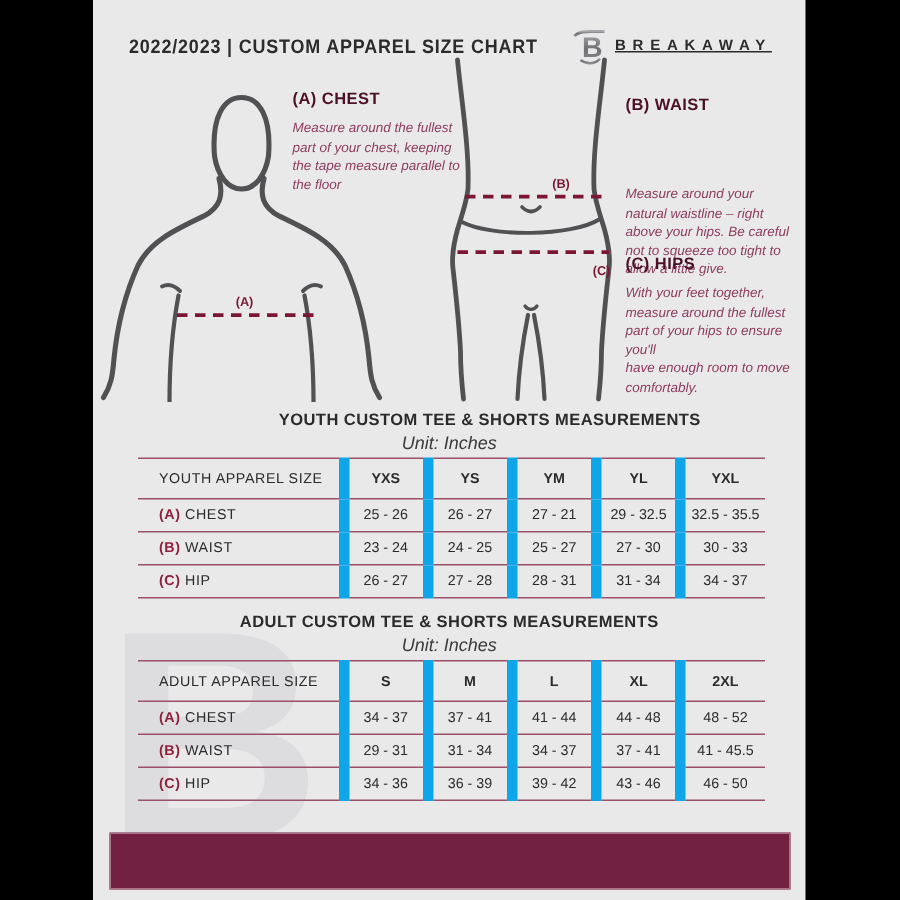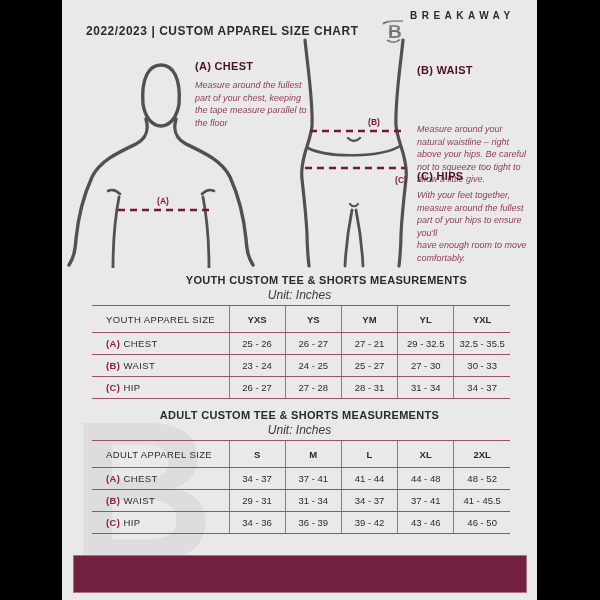--- a/index.html
+++ b/index.html
@@ -4,21 +4,21 @@
 <style>
   html,body{margin:0;padding:0;}
   body{width:600px;height:600px;background:#000;position:relative;overflow:hidden;
        font-family:"Liberation Sans",sans-serif;}
   .page{position:absolute;left:62px;top:0;width:475px;height:600px;background:#e9e9ea;}
   .abs{position:absolute;}
 
   
   .hdr-title{left:24px;top:23px;font-size:13px;font-weight:bold;color:#2b2b2b;
     letter-spacing:.6px;transform:scaleX(.92);transform-origin:left center;white-space:nowrap;}
-  .brand{left:348px;top:10px;font-size:10px;font-weight:bold;color:#2b2b2b;letter-spacing:4.5px;white-space:nowrap;}
+  .brand{left:348px;top:25px;font-size:10px;font-weight:bold;color:#2b2b2b;letter-spacing:4.5px;white-space:nowrap;text-decoration:underline;}
   .logo{left:320px;top:16px;}
 
   
   .m-head{font-size:11px;font-weight:bold;color:#4c1026;letter-spacing:.3px;}
   .m-body{font-size:9px;font-style:italic;color:#8d3c5d;line-height:12.6px;white-space:pre-line;}
   .chest-head{left:133px;top:60px;}
   .chest-body{left:133px;top:79px;width:112px;}
   .waist-head{left:355px;top:64px;}
   .waist-body{left:355px;top:83px;width:112px;margin-top:40px;}
   .hips-head{left:355px;top:170px;}
@@ -28,21 +28,21 @@
   .watermark{left:8px;top:392px;font-size:200px;font-weight:bold;color:#dddde0;
     line-height:1;z-index:0;letter-spacing:-6px;}
 
   
   .tbl-title{width:475px;text-align:center;font-size:11px;font-weight:bold;color:#2b2b2b;letter-spacing:.3px;}
   .tbl-unit{width:475px;text-align:center;font-size:12px;font-style:italic;font-weight:normal;color:#3a3a3a;}
   table.size{border-collapse:collapse;table-layout:fixed;width:418px;left:30px;z-index:1;background:transparent;}
   table.size td{border-top:1px solid #9c4f68;border-bottom:1px solid #9c4f68;
     font-size:9.5px;color:#2b2b2b;text-align:center;vertical-align:middle;height:21px;padding:0;}
   table.size tr.hrow td{height:26px;margin-top:20px;}
-  table.size td+td{border-left:1px solid #0ea5e9;}
+  table.size td+td{border-left:7px solid #0ea5e9;}
   table.size td.lbl{text-align:left;padding-left:14px;letter-spacing:.4px;}
   table.size col.c0{width:137px;}
   table.size col.cn{width:56.2px;}
   .size-hd{font-weight:bold;color:#1e1e1e;font-size:10px;}
   .key{color:#8f1f3d;font-weight:bold;margin-right:3px;}
   .y-title{top:274px;padding-left:27px;} .y-unit{top:288px;} .y-table{top:305px;}
   .a-title{top:409px;} .a-unit{top:423px;} .a-table{top:440px;}
 
   
   .footer-bar{left:11px;top:555px;width:452px;height:36px;background:#722040;

